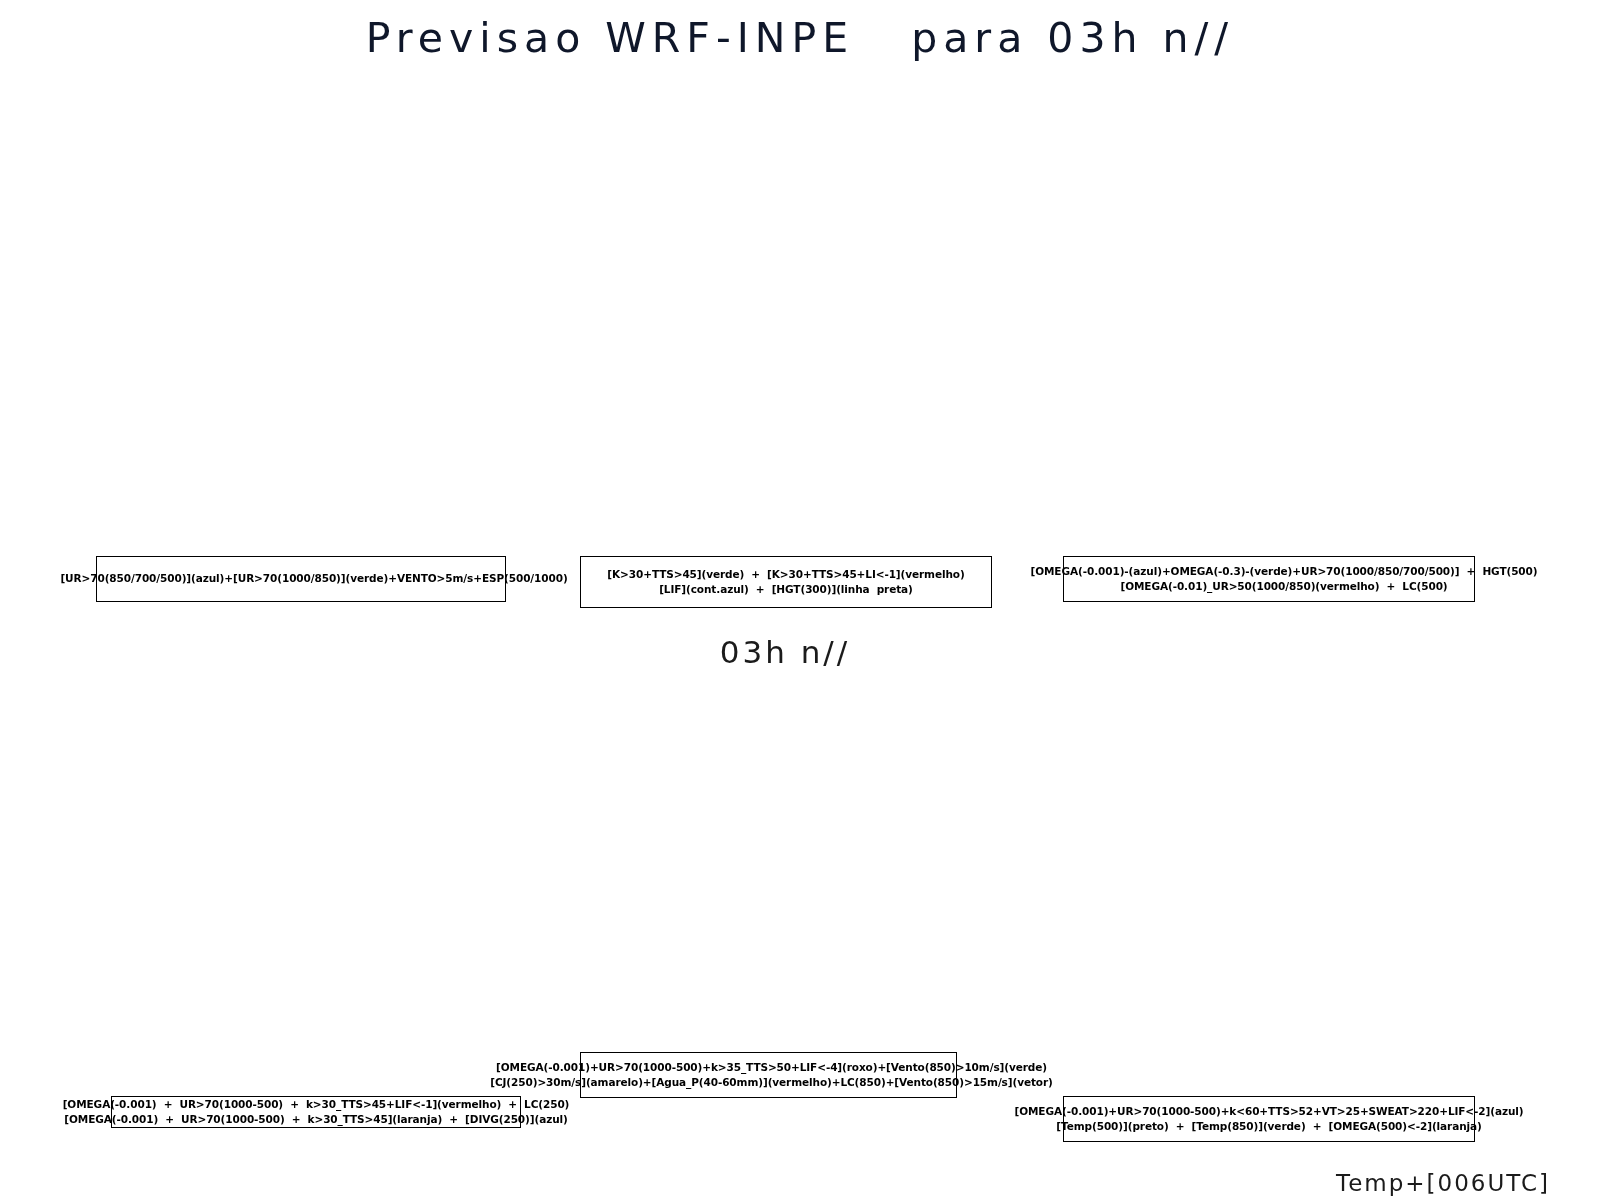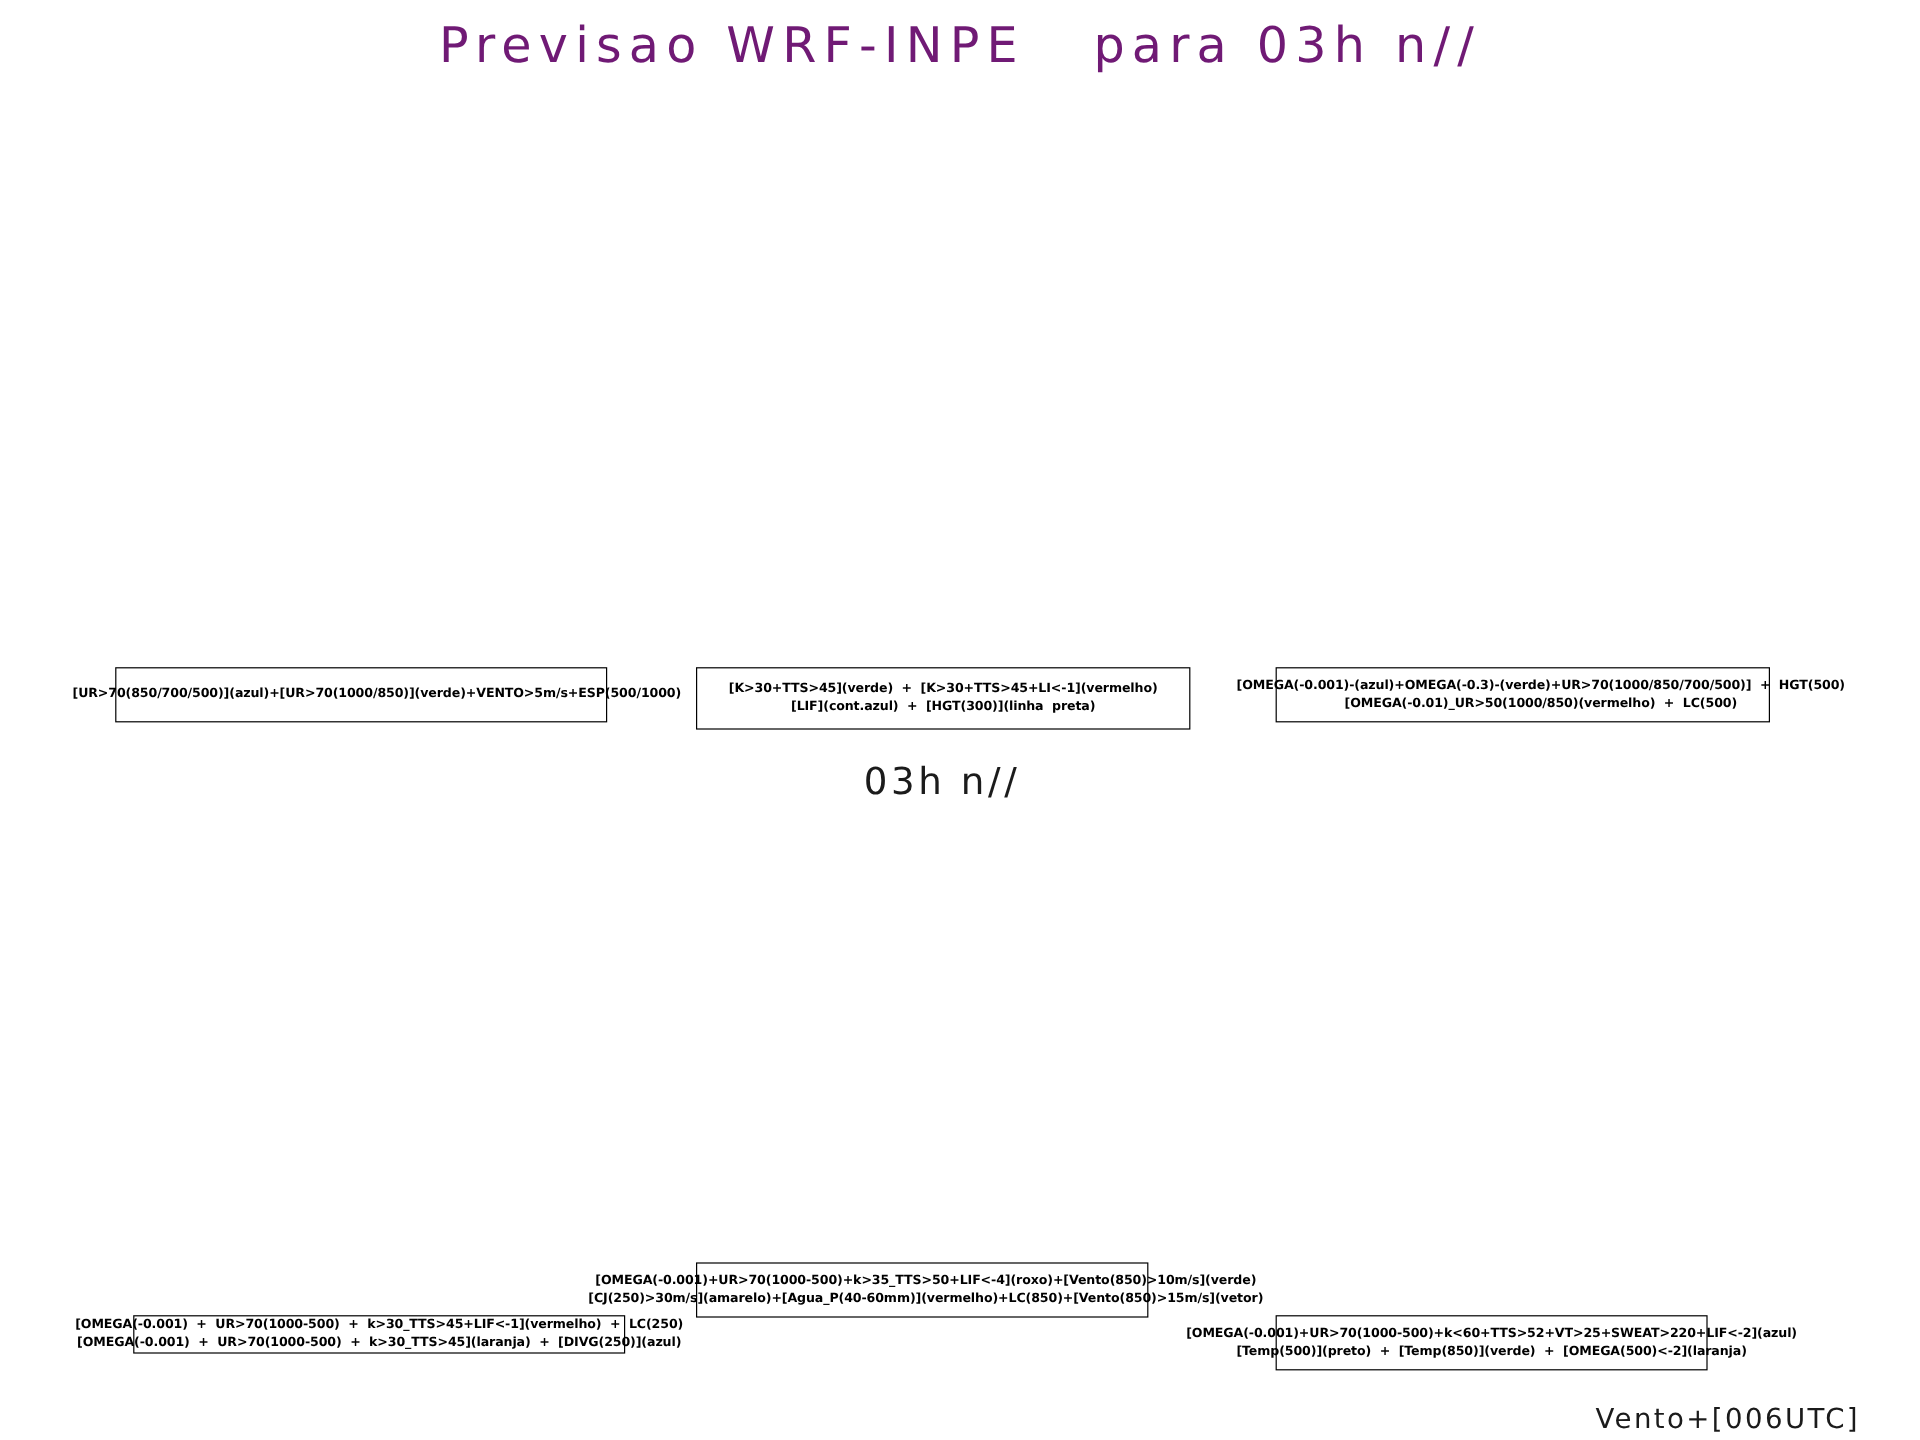--- a/index.html
+++ b/index.html
@@ -20,21 +20,21 @@
   #main-title {
     position: absolute;
     top: 14px;
     left: 0;
     width: 1600px;
     text-align: center;
     font-family: "DejaVu Sans", sans-serif;
     font-size: 41px;
     font-weight: 400;
     letter-spacing: 6px;
-    color: #701a75;
+    color: #0f172a;
     white-space: pre;
   }
 
   
   #mid-subtitle {
     position: absolute;
     top: 634px;
     left: 580px;
     width: 410px;
     text-align: center;
@@ -81,21 +81,21 @@
   }
 
   
   #legend-top-left   { left: 96px;  top: 556px;  width: 410px; height: 46px; padding-left: 32px; }
   #legend-top-mid    { left: 580px; top: 556px;  width: 412px; height: 52px; }
   #legend-top-right  { left: 1063px;top: 556px;  width: 412px; height: 46px; padding-left: 36px; }
 
   
   #legend-bot-left   { left: 111px;  top: 1096px; width: 410px; height: 32px; }
   #legend-bot-mid    { left: 580px; top: 1052px; width: 377px; height: 46px; padding-left: 12px; }
-  #legend-bot-right  { left: 1063px;top: 1096px; width: 360px; height: 46px; }
+  #legend-bot-right  { left: 1063px;top: 1096px; width: 412px; height: 46px; }
 
   
   .panel-area {
     position: absolute;
     background: #ffffff;
   }
 </style>
 </head>
 <body>
 
@@ -133,13 +133,13 @@
 <div class="legend-box" id="legend-bot-mid">
   <div class="legend-line">[OMEGA(-0.001)+UR&gt;70(1000-500)+k&gt;35_TTS&gt;50+LIF&lt;-4](roxo)+[Vento(850)&gt;10m/s](verde)</div>
   <div class="legend-line">[CJ(250)&gt;30m/s](amarelo)+[Agua_P(40-60mm)](vermelho)+LC(850)+[Vento(850)&gt;15m/s](vetor)</div>
 </div>
 
 <div class="legend-box" id="legend-bot-right">
   <div class="legend-line">[OMEGA(-0.001)+UR&gt;70(1000-500)+k&lt;60+TTS&gt;52+VT&gt;25+SWEAT&gt;220+LIF&lt;-2](azul)</div>
   <div class="legend-line">[Temp(500)](preto)  +  [Temp(850)](verde)  +  [OMEGA(500)&lt;-2](laranja)</div>
 </div>
 
-<div id="footer-caption">Vento+[006UTC]</div>
+<div id="footer-caption">Temp+[006UTC]</div>
 
 </body></html>

